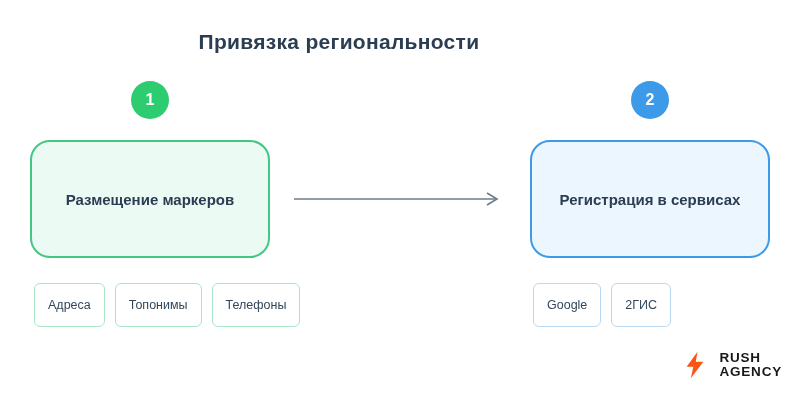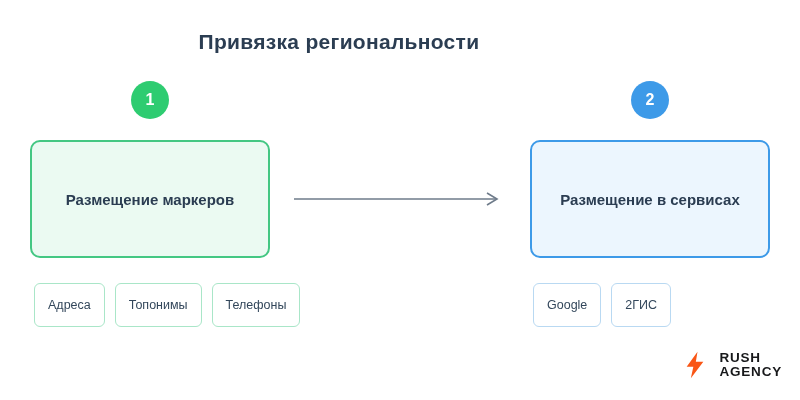--- a/index.html
+++ b/index.html
@@ -30,21 +30,21 @@
     color: #ffffff;
     font-size: 16px;
     font-weight: 700;
   }
   .step-badge.green { background: #2ecc71; }
   .step-badge.blue  { background: #3d9ae8; }
 
   .main-box {
     position: absolute;
     width: 240px; height: 118px;
-    border-radius: 10px;
+    border-radius: 20px;
     border: 2px solid;
     display: flex; align-items: center; justify-content: center;
     text-align: center;
     font-size: 15px;
     font-weight: 700;
     color: #2b3d52;
   }
   .main-box.green-box { border-color: #44c783; background: #ebfaf2; left: 30px;  top: 140px; }
   .main-box.blue-box  { border-color: #3d9ae8; background: #ecf6fe; left: 530px; top: 140px; }
 
@@ -110,21 +110,21 @@
   <div class="main-box green-box">
     <span>Размещение маркеров</span>
   </div>
 
   <svg class="arrow-svg" width="212" height="18" viewBox="0 0 212 18">
     <line x1="2" y1="9" x2="204" y2="9" stroke="#6e7b8a" stroke-width="1.6"></line>
     <polyline points="195,3 205,9 195,15" fill="none" stroke="#6e7b8a" stroke-width="1.6"></polyline>
   </svg>
 
   <div class="main-box blue-box">
-    <span>Размещение в сервисах</span>
+    <span>Регистрация в сервисах</span>
   </div>
 
   <div class="sub-row left">
     <div class="sub-box green-sub">
       <span>Адреса</span>
     </div>
     <div class="sub-box green-sub">
       <span>Топонимы</span>
     </div>
     <div class="sub-box green-sub">

